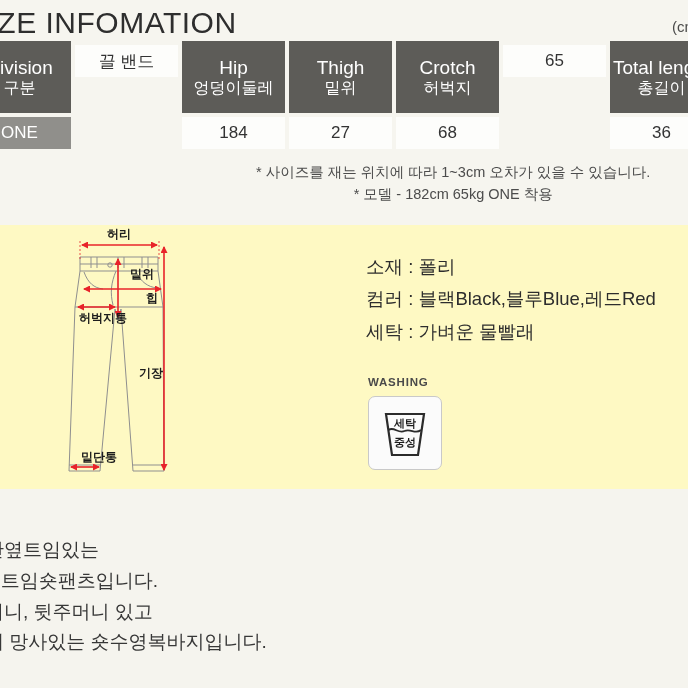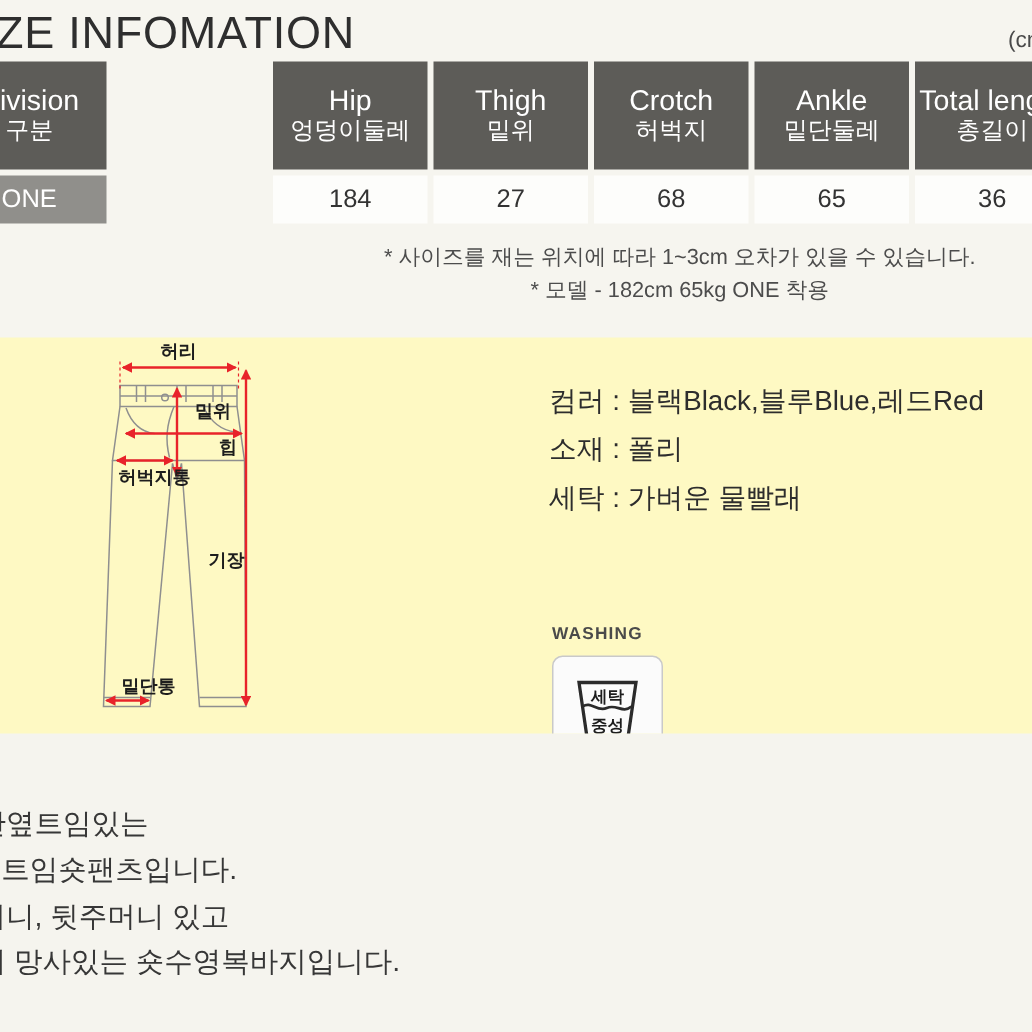--- a/index.html
+++ b/index.html
@@ -144,21 +144,20 @@
     position: absolute;
     left: 368px;
     top: 151px;
   }
   #washing-title {
     font-size: 11.5px;
     font-weight: bold;
     letter-spacing: 0.8px;
     color: #4a4a4a;
     margin-bottom: 8px;
-    margin-top: 41px;
   }
   #washing-icons {
     display: flex;
     gap: 0;
   }
   .care-icon {
     width: 72px;
     height: 72px;
     border: 1px solid #c9c9c9;
     border-radius: 7px;
@@ -200,20 +199,21 @@
 
     <div class="col first">
       <div class="hd">
         <span class="en">Division</span>
         <span class="ko">구분</span>
       </div>
       <div class="cell">ONE</div>
     </div>
 
     <div class="col">
+      <div class="cell">끌 밴드</div>
     </div>
 
     <div class="col">
       <div class="hd">
         <span class="en">Hip</span>
         <span class="ko">엉덩이둘레</span>
       </div>
       <div class="cell">184</div>
     </div>
 
@@ -227,24 +227,20 @@
 
     <div class="col">
       <div class="hd">
         <span class="en">Crotch</span>
         <span class="ko">허벅지</span>
       </div>
       <div class="cell">68</div>
     </div>
 
     <div class="col">
-      <div class="hd">
-        <span class="en">Ankle</span>
-        <span class="ko">밑단둘레</span>
-      </div>
       <div class="cell">65</div>
     </div>
 
     <div class="col">
       <div class="hd">
         <span class="en">Total length</span>
         <span class="ko">총길이</span>
       </div>
       <div class="cell">36</div>
     </div>
@@ -325,22 +321,22 @@
         <text x="84" y="51">밑위</text>
         <text x="94" y="75">힙</text>
         <text x="45" y="95">허벅지통</text>
         <text x="93" y="150">기장</text>
         <text x="41" y="234">밑단통</text>
       </g>
     </svg>
   </div>
 
   <div id="spec-list">
+    <div>소재 : 폴리</div>
     <div>컴러 : 블랙Black,블루Blue,레드Red</div>
-    <div>소재 : 폴리</div>
     <div>세탁 : 가벼운 물빨래</div>
   </div>
 
   <div id="washing-block">
     <div id="washing-title">WASHING</div>
 
     <div id="washing-icons">
 
       <div class="care-icon">
         <svg width="72" height="72" viewBox="0 0 72 72" xmlns="http://www.w3.org/2000/svg">

